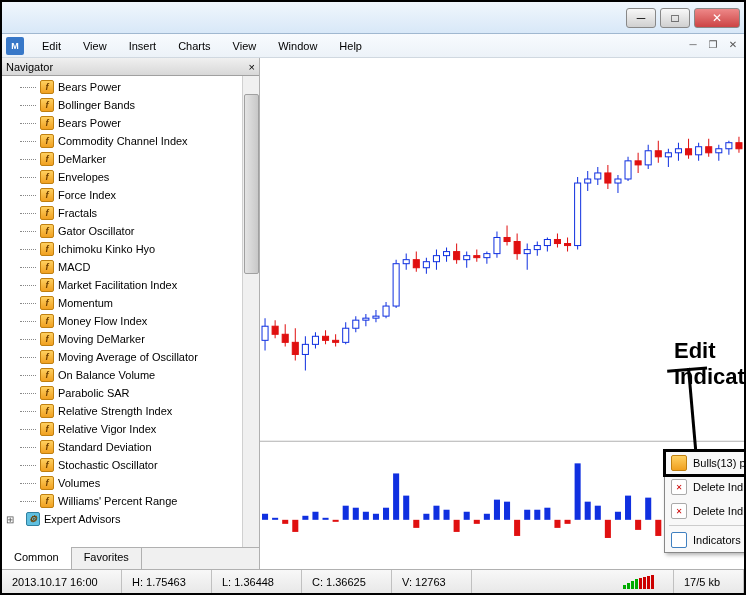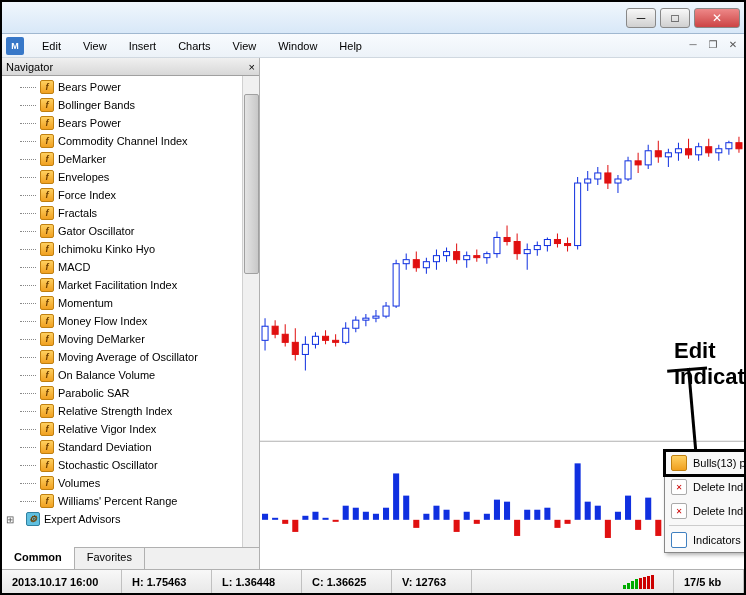--- a/index.html
+++ b/index.html
@@ -28,39 +28,39 @@
     .tree-list { padding: 2px 0; }
     .tree-item { display: flex; align-items: center; height: 18px; padding-left: 38px; position: relative; cursor: pointer; white-space: nowrap; }
     .tree-dots { position: absolute; left: 18px; top: 50%; width: 16px; border-top: 1px dotted #888; }
     .tree-icon { width: 14px; height: 14px; background: linear-gradient(#ffd060, #f0a020); border: 1px solid #c08010; border-radius: 2px; margin-right: 4px; display: flex; align-items: center; justify-content: center; font-size: 9px; font-style: italic; color: #704000; font-weight: bold; }
     .tree-item.ea { padding-left: 24px; }
     .tree-item.ea .tree-icon { background: #60c0e0; border-color: #3080a0; }
     .tree-expand { position: absolute; left: 4px; font-size: 10px; color: #555; }
     
     .nav-tabs { height: 22px; display: flex; border-top: 1px solid #b0b0b0; background: #f0f0f0; font-size: 11px; }
     .nav-tab { padding: 3px 12px; border-right: 1px solid #b0b0b0; cursor: pointer; }
-    .nav-tab.active { background: #fff; border-top: none; margin-top: -1px; padding-top: 4px; font-weight: bold; }
+    .nav-tab.active { background: #fff; border-top: none; margin-top: -1px; padding-top: 4px; }
     
     .chart { flex: 1; position: relative; background: #fff; }
     .candle-area { position: absolute; inset: 0; }
     
     .ctx-menu { position: absolute; left: 404px; top: 392px; width: 200px; background: #f8f8f8; border: 1px solid #888; box-shadow: 2px 2px 4px rgba(0,0,0,0.3); font-size: 11px; }
     .ctx-item { display: flex; align-items: center; padding: 4px 6px; cursor: pointer; gap: 6px; }
     .ctx-item.highlighted { outline: 3px solid #000; outline-offset: -1px; }
     .ctx-icon { width: 16px; height: 16px; background: linear-gradient(#ffd060, #f0a020); border: 1px solid #c08010; border-radius: 2px; display: flex; align-items: center; justify-content: center; font-size: 9px; }
     .ctx-icon.del { background: #fff; border-color: #aaa; }
     .ctx-icon.del::after { content: "✕"; color: #c00; font-size: 8px; }
     .ctx-icon.list { background: #fff; border-color: #4080c0; }
     .ctx-sep { height: 1px; background: #ccc; margin: 2px 4px; }
     
     .annotation { position: absolute; left: 414px; top: 280px; font-size: 22px; font-weight: bold; color: #000; }
     .ann-line { position: absolute; left: 427px; top: 310px; width: 3px; height: 86px; background: #000; transform-origin: top; transform: rotate(-5deg); }
     .ann-line::after { content: ""; position: absolute; top: 0; left: -20px; width: 40px; height: 3px; background: #000; }
     
-    .statusbar { height: 24px; background: linear-gradient(#f8f8f8, #e8e8e8); border-top: 1px solid #b0b0b0; display: flex; align-items: center; font-size: 11px; font-weight: bold; }
+    .statusbar { height: 24px; background: linear-gradient(#f8f8f8, #e8e8e8); border-top: 1px solid #b0b0b0; display: flex; align-items: center; font-size: 11px; }
     .sb-cell { padding: 0 10px; border-right: 1px solid #c0c0c0; height: 100%; display: flex; align-items: center; }
     .sb-bars { width: 50px; height: 14px; display: flex; align-items: flex-end; gap: 1px; justify-content: center; }
     .sb-bar { width: 3px; }
     .sb-bar.g { background: #0a0; }
     .sb-bar.r { background: #c00; }
   </style>
 </head>
 <body>
 
 <div class="titlebar">

